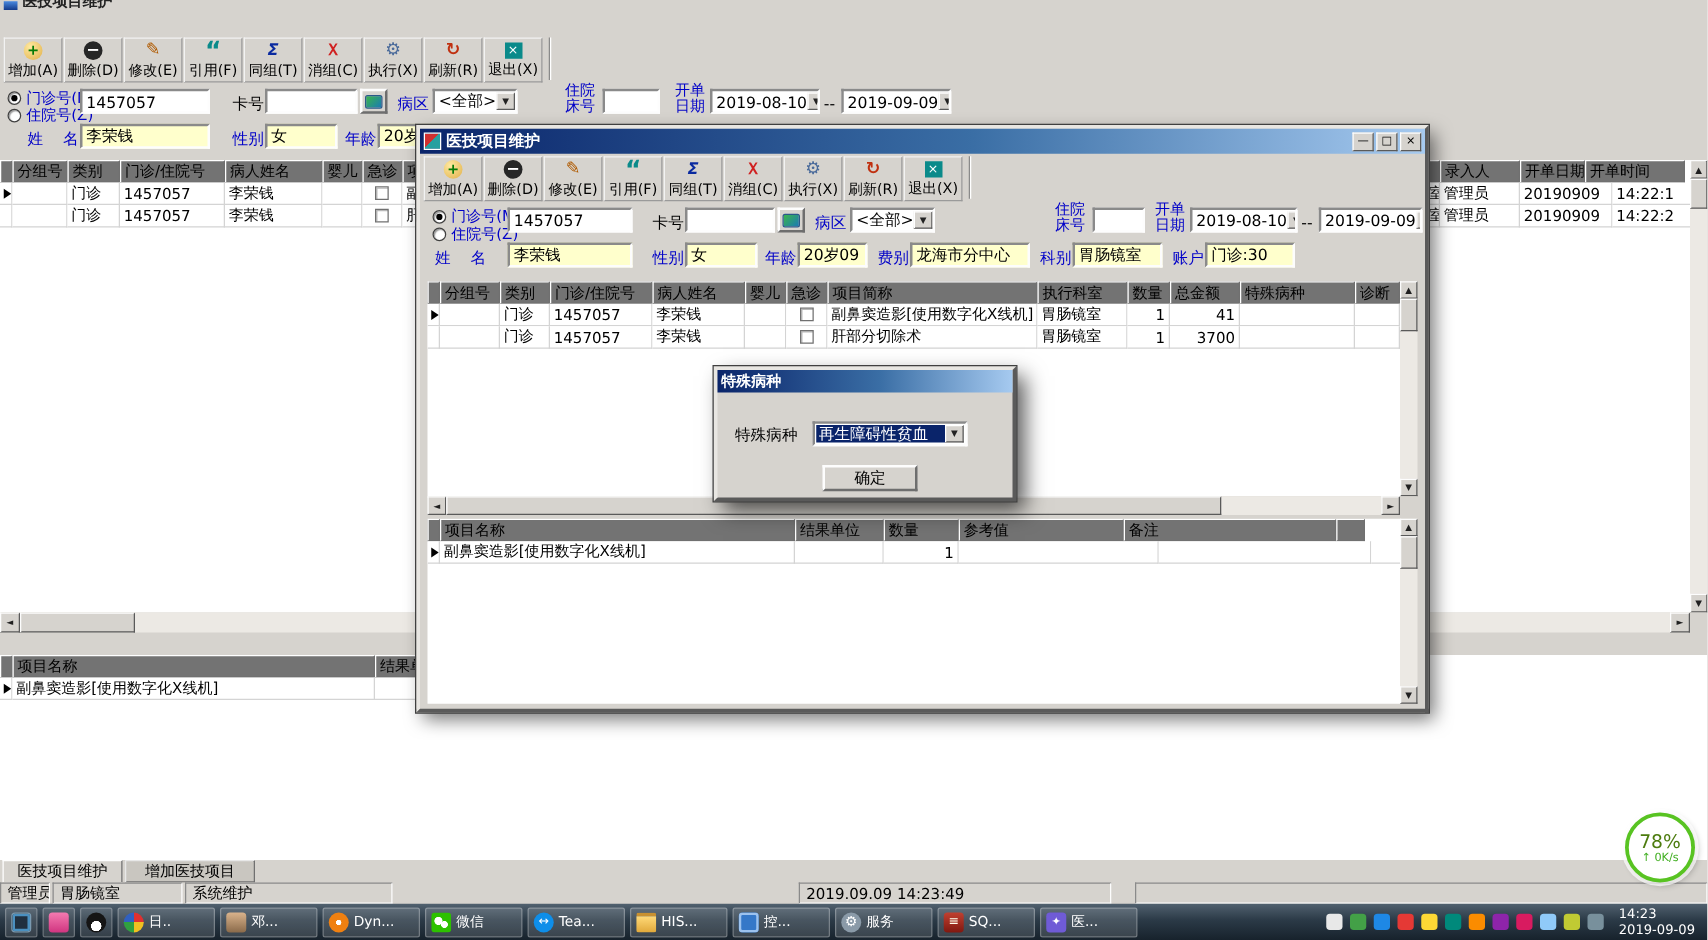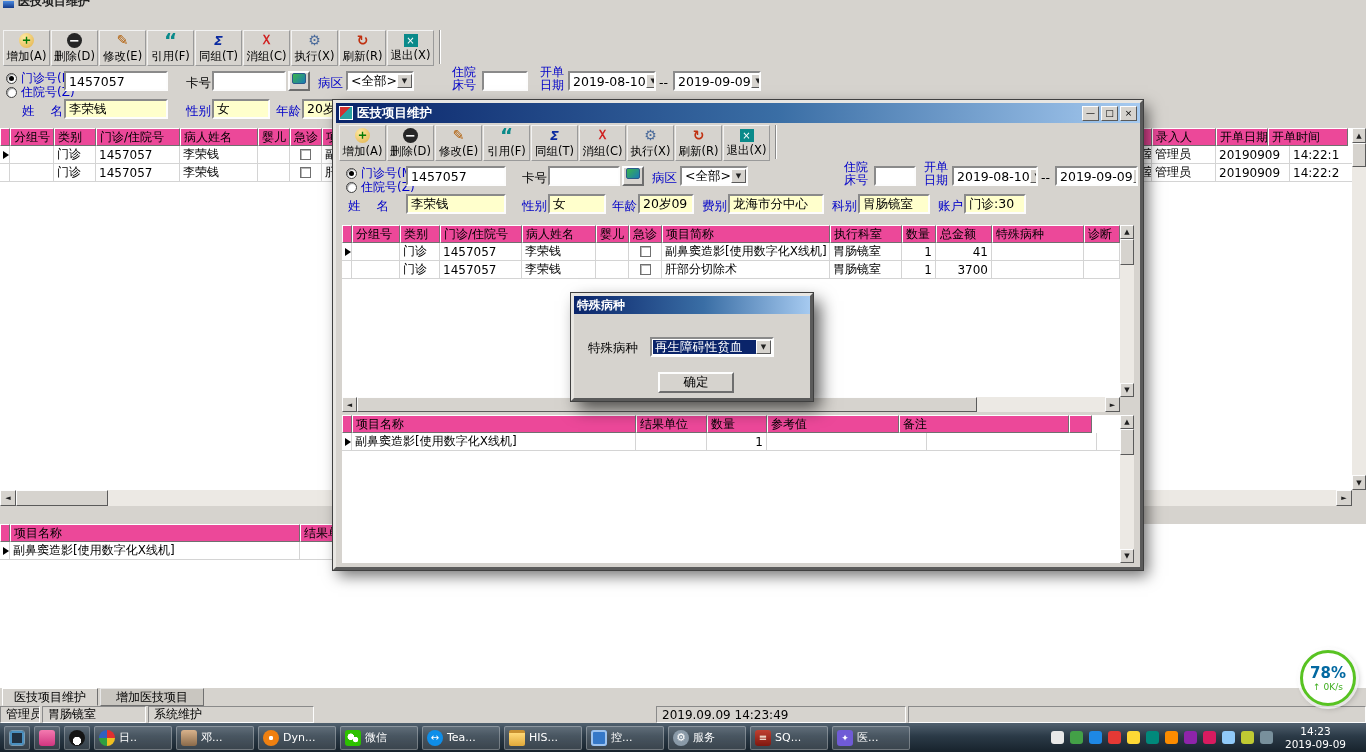--- a/index.html
+++ b/index.html
@@ -29,25 +29,25 @@
 .vsep{width:2px;height:34px;border-left:1px solid #8a8a8a;border-right:1px solid #fff;margin-left:4px}
 
 .lbl{position:absolute;font-size:12.5px;white-space:pre}
 .lbl2{position:absolute;font-size:12px;line-height:13px;text-align:center}
 .fld{position:absolute;background:#fff;border:2px solid;border-color:#8a8a8a #fdfdfd #fdfdfd #8a8a8a;display:flex;align-items:center;padding:0 3px;font-size:12.5px;overflow:hidden;white-space:nowrap}
 .fld.y{background:#ffffcc}
 .drop{margin-left:auto;width:15px;height:14px;background:#d6d3ce;border:1px solid;border-color:#fff #5a5a5a #5a5a5a #fff;display:flex;align-items:center;justify-content:center;flex:none}
 .drop::after{content:"▼";font-size:7px;color:#222}
 .radio{width:11px;height:11px;border-radius:50%;background:#fff;border:1px solid #404040;box-shadow:inset 1px 1px 1px #9a9a9a;position:relative;margin-right:4px;flex:none}
 .radio.on::after{content:"";position:absolute;left:2px;top:2px;width:5px;height:5px;border-radius:50%;background:#000}
-.sqbtn{position:absolute;background:#d6d3ce;border:2px solid;border-color:#fdfdfd #6e6e6e #6e6e6e #fdfdfd;display:flex;align-items:flex-start;justify-content:center}
+.sqbtn{position:absolute;background:#d6d3ce;border:2px solid;border-color:#fdfdfd #6e6e6e #6e6e6e #fdfdfd;display:flex;align-items:center;justify-content:center}
 .i-card{width:14px;height:11px;background:linear-gradient(135deg,#3ab54a,#1a7ab5);border:1px solid #2a5a8a;border-radius:2px}
 
 .row{display:flex}
-.hc{background:#ec4899;border-top:1px solid #fff;border-left:1px solid #fff;border-right:1px solid #707070;border-bottom:1px solid #707070;padding:0 3px;display:flex;align-items:center;height:18px;overflow:hidden;white-space:nowrap;flex:none;font-size:12px}
+.hc{background:#737373;border-top:1px solid #fff;border-left:1px solid #fff;border-right:1px solid #707070;border-bottom:1px solid #707070;padding:0 3px;display:flex;align-items:center;height:18px;overflow:hidden;white-space:nowrap;flex:none;font-size:12px}
 .dc{border-right:1px solid #d4d4d4;border-bottom:1px solid #d4d4d4;padding:0 3px;display:flex;align-items:center;height:18px;overflow:hidden;white-space:nowrap;flex:none;font-size:12px;background:#fff}
 .ra{justify-content:flex-end}
 .tri{width:0;height:0;border-left:6px solid #000;border-top:4px solid transparent;border-bottom:4px solid transparent;margin:auto}
 .cb{width:11px;height:11px;background:#fff;border:1px solid #707070;box-shadow:inset 1px 1px 0 #b8b8b8;margin:0 auto;flex:none}
 
 .sar{background:#d6d3ce;border:1px solid;border-color:#fdfdfd #5a5a5a #5a5a5a #fdfdfd;display:flex;align-items:center;justify-content:center;position:absolute}
 .sar::after{font-size:7px;color:#202020}
 .ar-up::after{content:"▲"}.ar-dn::after{content:"▼"}.ar-lf::after{content:"◄"}.ar-rt::after{content:"►"}
 .strack{position:absolute;background:#ece9e4}
 .sthumb{position:absolute;background:#d6d3ce;border:1px solid;border-color:#fdfdfd #5a5a5a #5a5a5a #fdfdfd}
@@ -77,24 +77,24 @@
 .i-folder{background:linear-gradient(#ffd978,#e0a83a);border-top:3px solid #c89030;border-radius:2px}
 .i-console{background:#3578c8;box-shadow:inset 0 0 0 2px #9cc2ee}
 .i-gearx{border-radius:50%;background:#8a9aa8;color:#fff;display:flex;align-items:center;justify-content:center}
 .i-gearx::after{content:"⚙";font-size:11px}
 .i-sql{background:linear-gradient(#c04030,#801810);color:#ffe;display:flex;align-items:center;justify-content:center}
 .i-sql::after{content:"≡";font-size:10px}
 .i-med{background:#6f5bd6;color:#fff;display:flex;align-items:center;justify-content:center}
 .i-med::after{content:"✦";font-size:9px}
 #tray{display:flex;align-items:center;margin-left:auto}
 .tico2{width:13px;height:13px;border-radius:3px;margin-right:6px;flex:none}
-#clock{color:#fff;font-size:10.5px;line-height:13px;text-align:center;margin:0 20px 0 6px}
+#clock{color:#fff;font-size:10.5px;line-height:13px;text-align:left;margin:0 10px 0 6px}
 
 #floater{position:absolute;left:1300px;top:650px;width:56px;height:56px;border-radius:50%;background:#fff;border:3px solid #58c322;box-shadow:0 0 0 3px rgba(255,255,255,.7),2px 2px 6px rgba(0,0,0,.3);z-index:50;display:flex;flex-direction:column;align-items:center;justify-content:center}
-#floater .pc{color:#0369a1;font-size:15px;font-weight:bold}
+#floater .pc{color:#4d7c0f;font-size:15px;font-weight:normal}
 #floater .sp{color:#3fae1f;font-size:9px}
 #sliver{position:absolute;left:0;top:0;width:1366px;height:9px;overflow:hidden;background:#d6d3ce}
 </style>
 </head>
 <body>
 
 <div id="screen">
 
   <div id="sliver">
     <div class="abs" style="left:3px;top:1px;width:11px;height:7px;background:linear-gradient(#4a8ae0,#143a8a)"></div>
@@ -292,21 +292,21 @@
       <span>医技项目维护</span>
     </div>
   <div class="tab inactive" style="left:100px;top:688px;width:104px">
       <span>增加医技项目</span>
     </div>
 
   <div class="abs" style="left:0;top:706px;width:1366px;height:17px;background:#d6d3ce">
     <div class="scell" style="left:0;top:0;width:40px">管理员</div>
     <div class="scell" style="left:42px;top:0;width:104px">胃肠镜室</div>
     <div class="scell" style="left:148px;top:0;width:166px">系统维护</div>
-    <div class="scell" style="left:656px;top:0;width:250px">2019.09.09 14:23:49</div>
+    <div class="scell" style="left:639px;top:0;width:250px">2019.09.09 14:23:49</div>
     <div class="scell" style="left:908px;top:0;width:458px"></div>
   </div>
 
   <div class="win" style="left:333px;top:100px;width:810px;height:470px;z-index:10">
     <div class="titlebar">
       <span class="i-app"></span>
       <span>医技项目维护</span>
       <span style="margin-left:auto" class="flex">
         <span class="wbtn">—</span>
         <span class="wbtn">□</span>
@@ -412,21 +412,21 @@
       </div>
     <div class="lbl blue" style="left:366px;top:95px">费别</div>
     <div class="fld y" style="left:392px;top:91px;width:96px;height:20px">
         <span>龙海市分中心</span>
       </div>
     <div class="lbl blue" style="left:496px;top:95px">科别</div>
     <div class="fld y" style="left:522px;top:91px;width:72px;height:20px">
         <span>胃肠镜室</span>
       </div>
     <div class="lbl blue" style="left:602px;top:95px">账户</div>
-    <div class="fld y" style="left:628px;top:91px;width:62px;height:20px">
+    <div class="fld y" style="left:628px;top:91px;width:72px;height:20px">
         <span>门诊:30</span>
       </div>
 
     <div class="abs" style="left:6px;top:122px;width:778px;height:172px;background:#fff;overflow:hidden">
       <div class="row">
         <div class="hc" style="width:10px"></div>
         <div class="hc" style="width:48px">分组号</div>
         <div class="hc" style="width:40px">类别</div>
         <div class="hc" style="width:82px">门诊/住院号</div>
         <div class="hc" style="width:74px">病人姓名</div>

